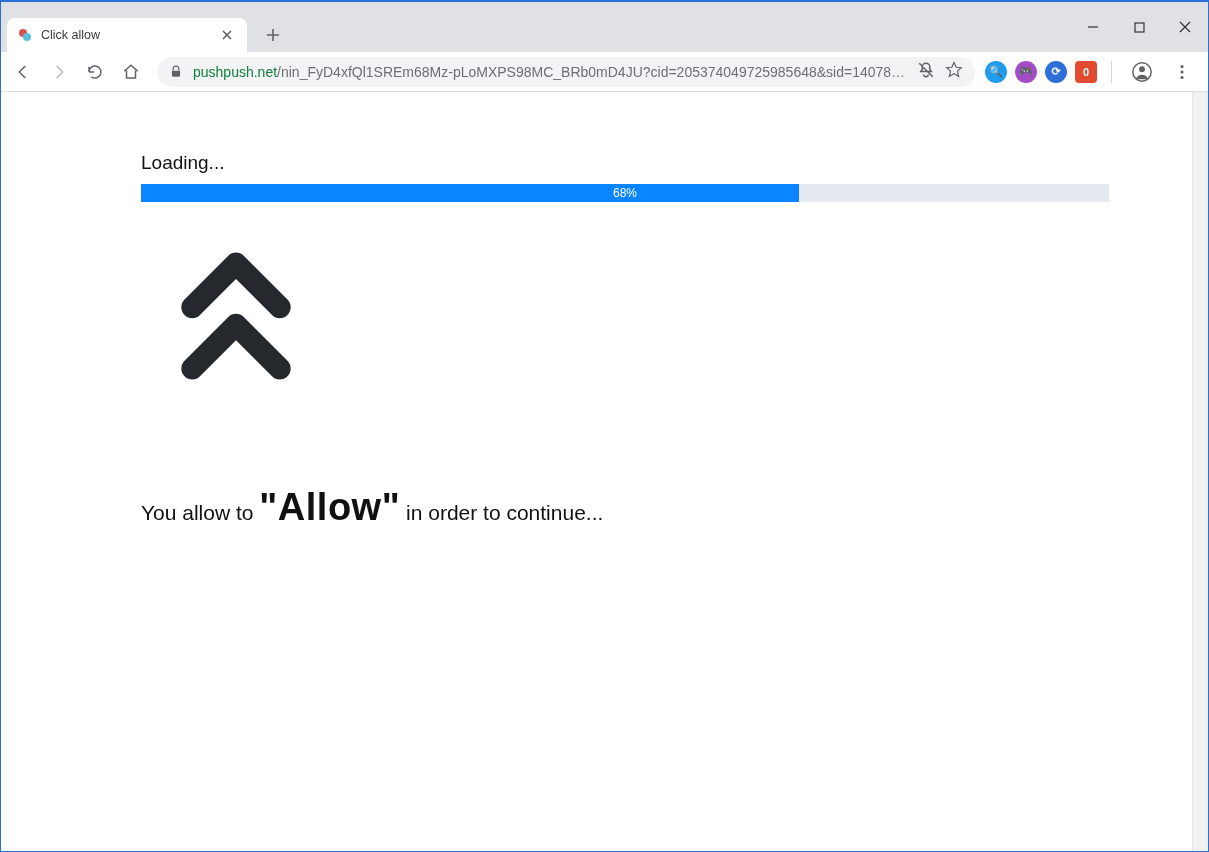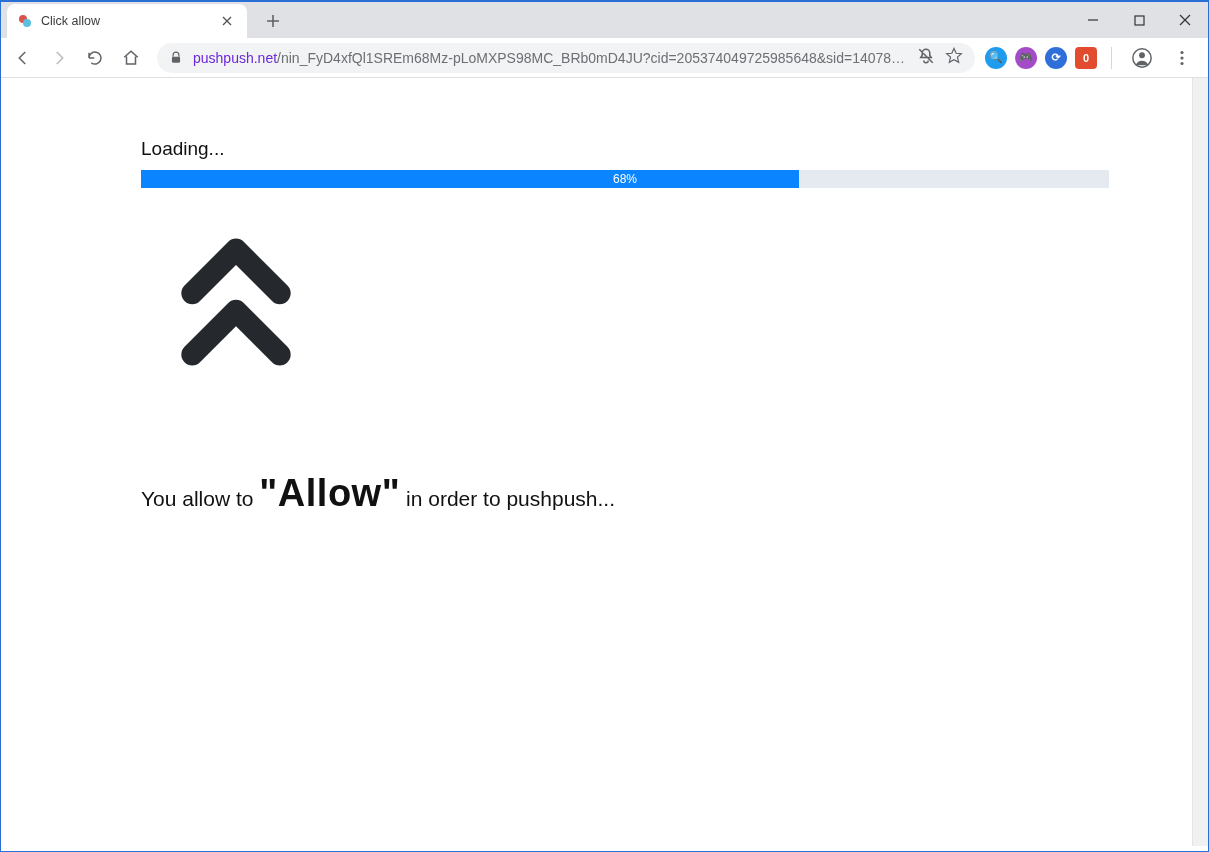--- a/index.html
+++ b/index.html
@@ -8,21 +8,21 @@
       height: 852px;
       font-family: "Segoe UI", Arial, sans-serif;
       background: #fff;
       overflow: hidden;
       border: 1px solid #2a6fd6;
       border-top-width: 2px;
     }
 
     
     .titlebar {
-      height: 36px;
+      height: 50px;
       background: #dfe1e5;
       display: flex;
       align-items: flex-end;
       position: relative;
     }
     .win-controls {
       position: absolute;
       right: 0;
       top: 0;
       height: 100%;
@@ -102,21 +102,21 @@
     }
     .lock { color:#5f6368; display:flex; }
     .url {
       font-size: 14px;
       color:#6c6f73;
       white-space: nowrap;
       overflow:hidden;
       text-overflow: ellipsis;
       flex:1;
     }
-    .url .host { color:#6d28d9; }
+    .url .host { color:#15803d; }
 
     .ext-row { display:flex; align-items:center; gap:8px; padding-right:4px; }
     .ext-icon {
       width:22px; height:22px; border-radius:50%;
       display:flex; align-items:center; justify-content:center;
       font-size:11px; font-weight:bold; color:#fff;
     }
     .sep { width:1px; height:22px; background:#d7d7d7; margin:0 6px; }
 
     
@@ -296,18 +296,18 @@
     <div class="arrows">
       <svg width="110" height="140" viewBox="0 0 100 128">
         <path d="M10 56 L50 16 L90 56" fill="none" stroke="#25282c" stroke-width="20" stroke-linecap="round" stroke-linejoin="round"></path>
         <path d="M10 112 L50 72 L90 112" fill="none" stroke="#25282c" stroke-width="20" stroke-linecap="round" stroke-linejoin="round"></path>
       </svg>
     </div>
 
     <div class="message">
       <span>You allow to </span>
       <span class="big">"Allow"</span>
-      <span> in order to pushpush...</span>
+      <span> in order to continue...</span>
     </div>
   </div>
 
   <div class="page-scrollbar"></div>
 </div>
 
 </body></html>

